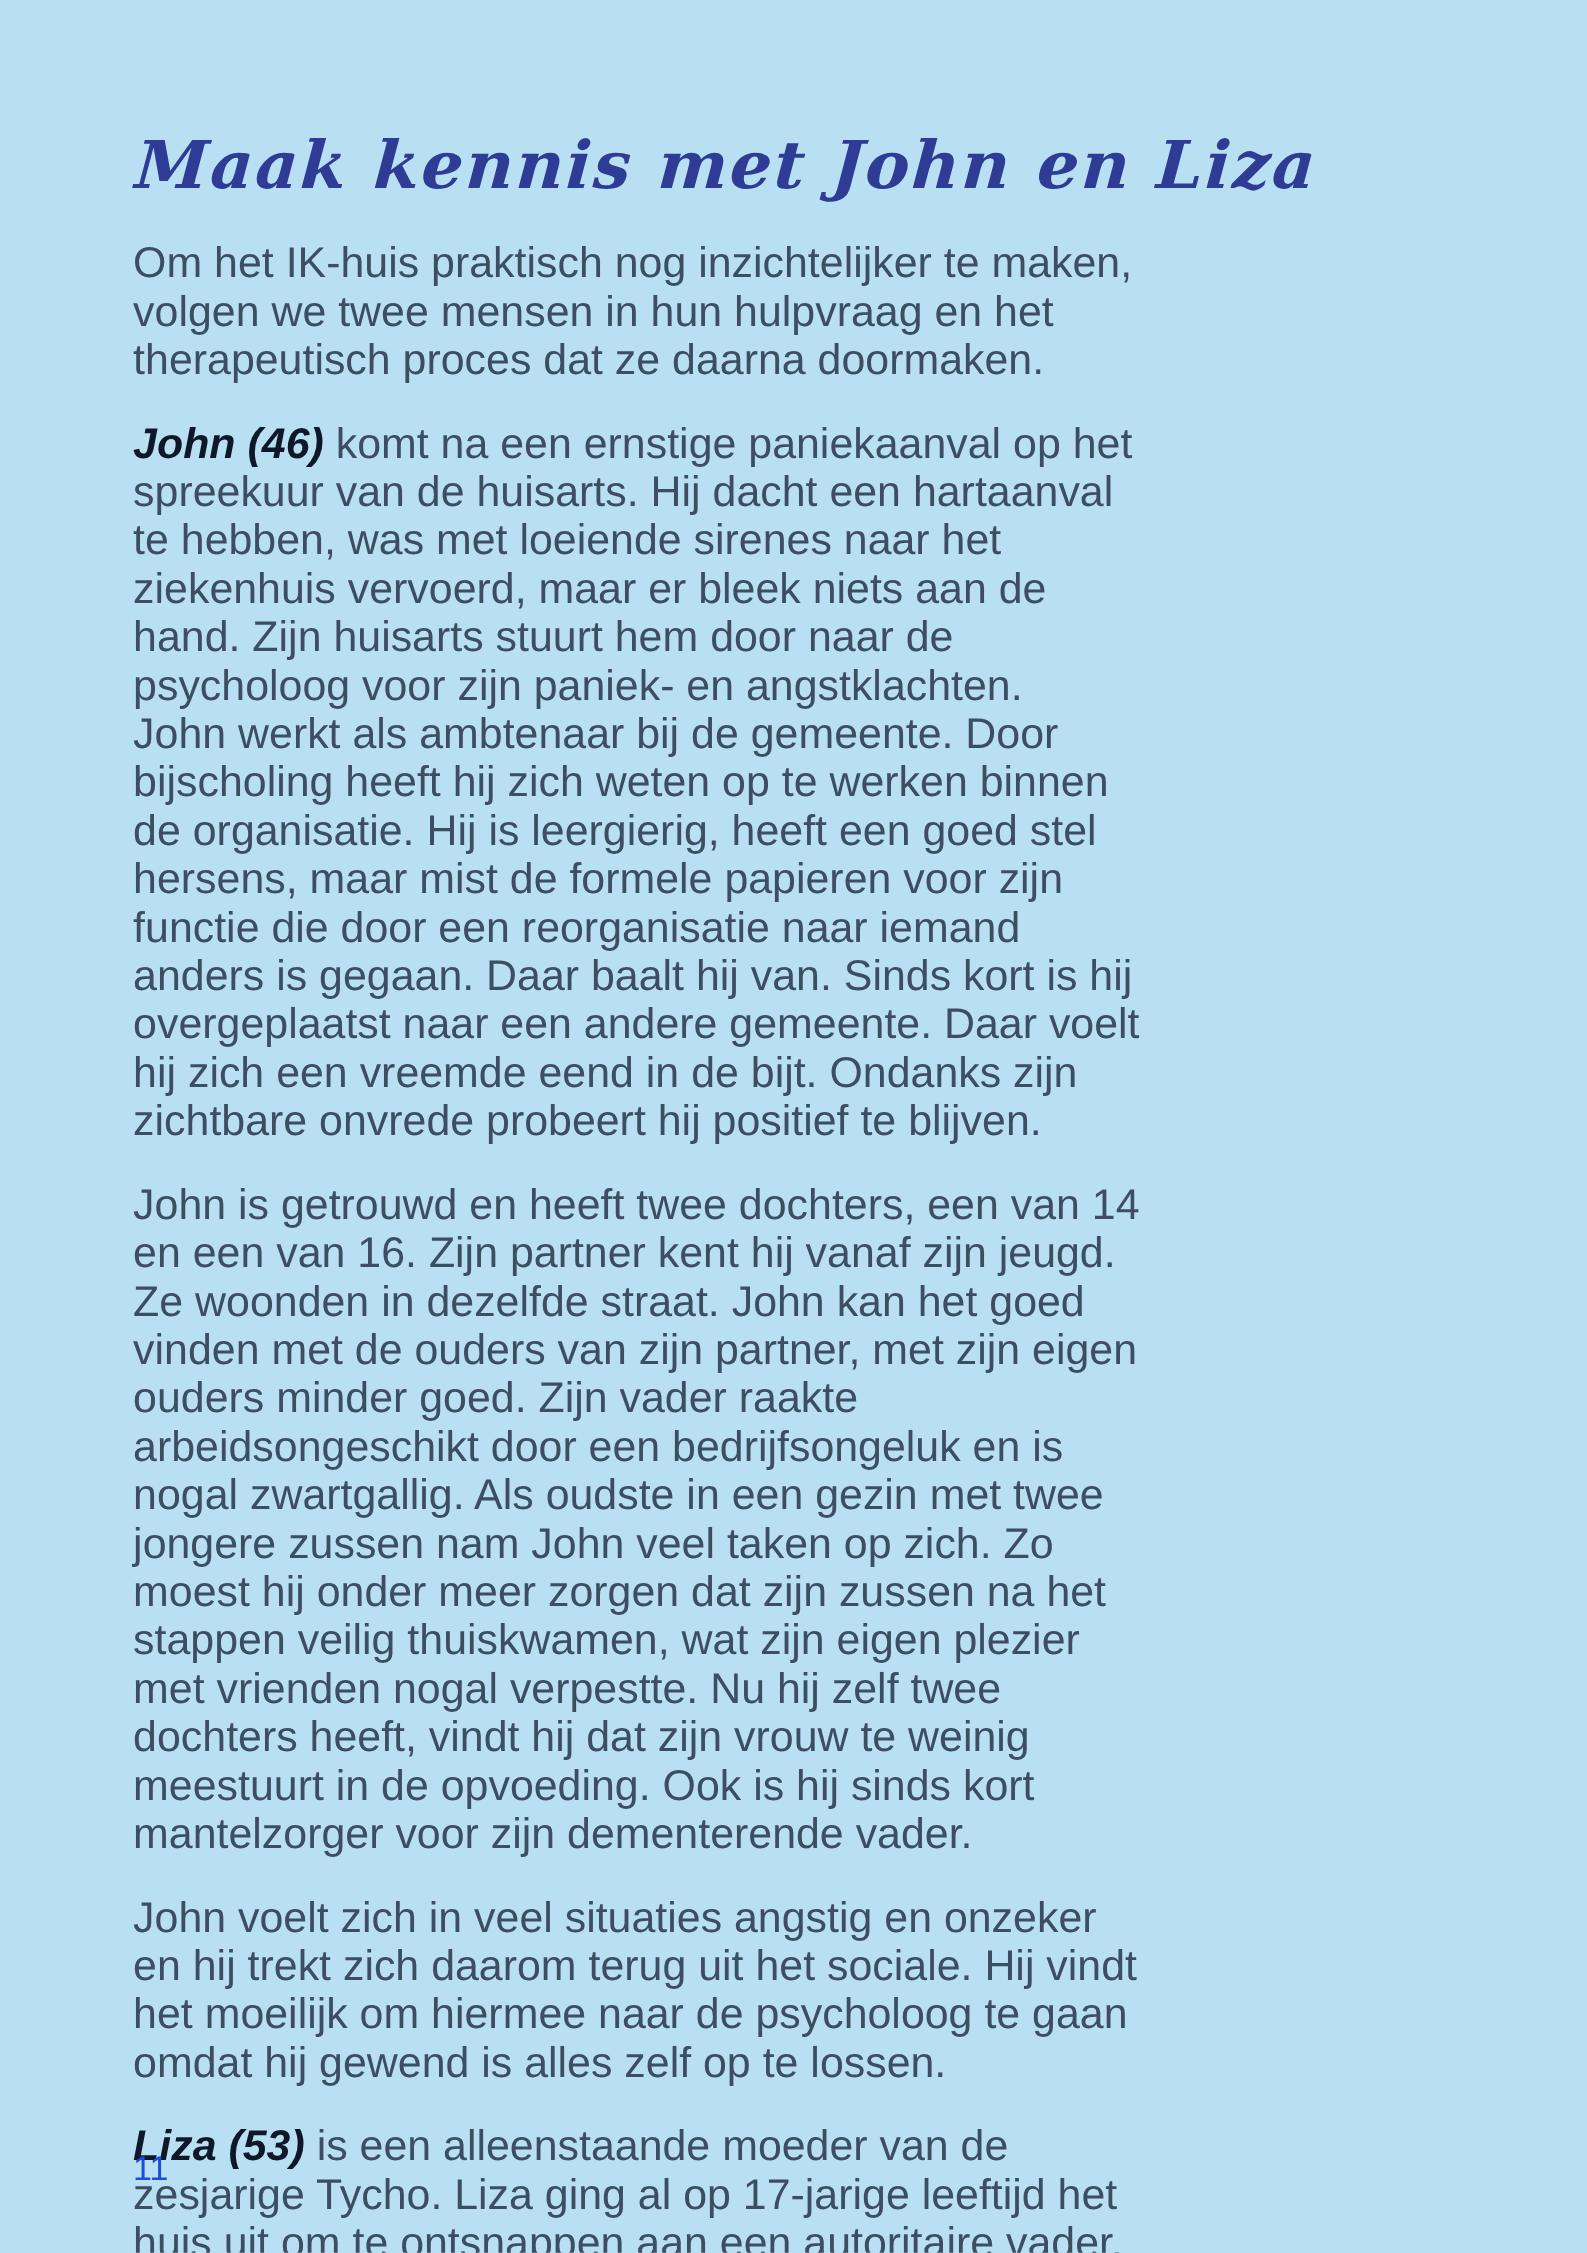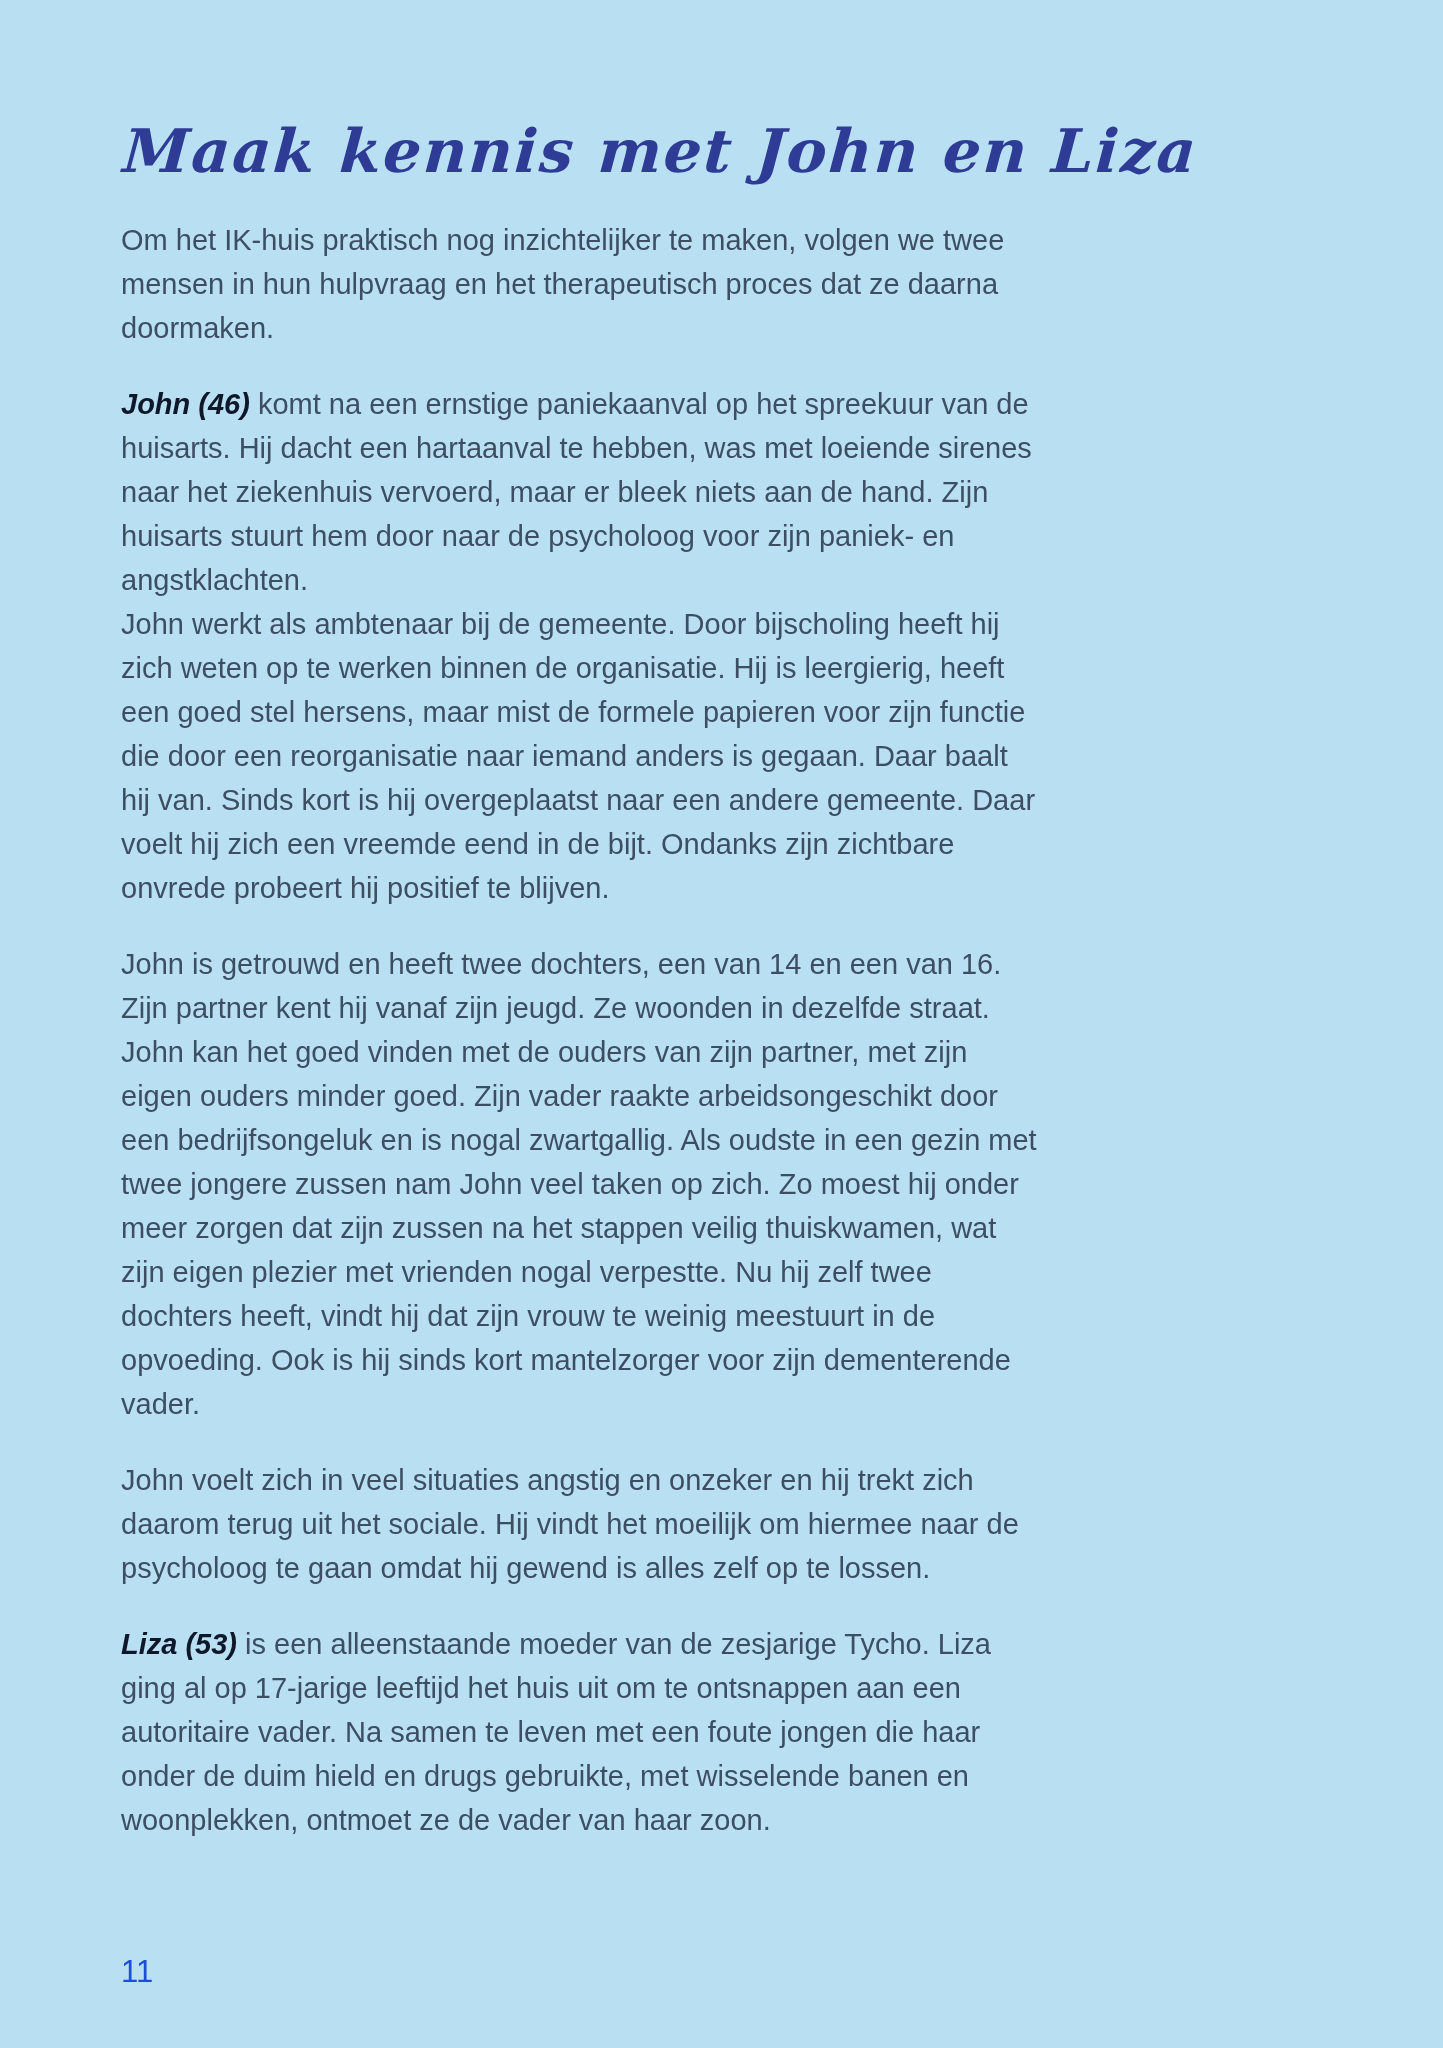--- a/index.html
+++ b/index.html
@@ -31,21 +31,21 @@
     font-size: 60px;
     line-height: 1.1;
     color: #2e3c96;
     letter-spacing: 2px;
     margin: 0 0 34px 0;
     transform: skewX(-4deg);
     transform-origin: left bottom;
     white-space: nowrap;
   }
   p.para {
-    font-size: 29px;
+    font-size: 39px;
     line-height: 44px;
     color: #3d4e63;
     margin: 0 0 32px 0;
   }
   .para-text {
     white-space: pre-line;
   }
   .lead-name {
     font-weight: bold;
     font-style: italic;

